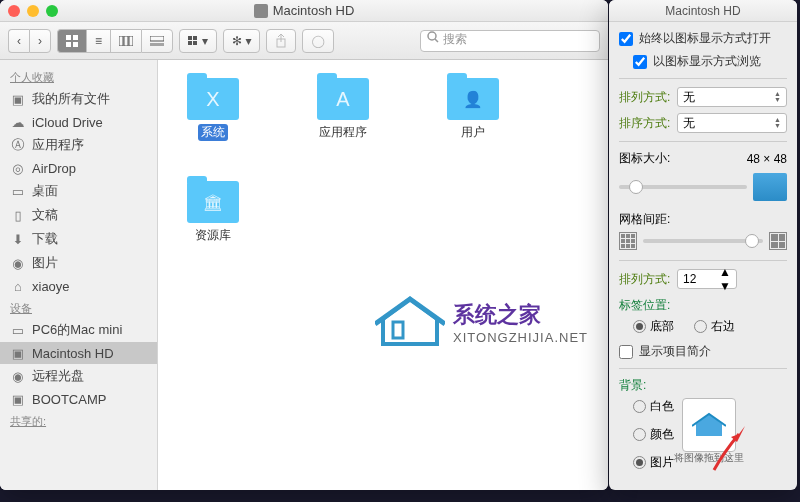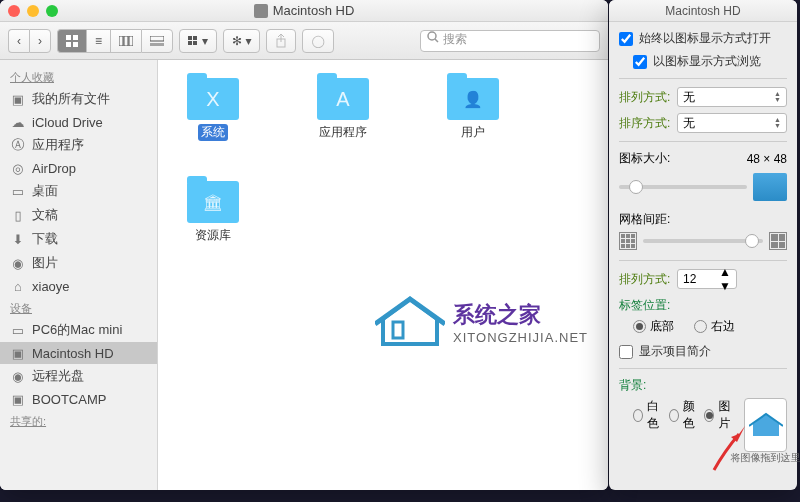--- a/index.html
+++ b/index.html
@@ -53,21 +53,21 @@
 .op-grid-icon div { background: #888; }
 .op-grid-icon.sm { grid-template: repeat(3,1fr)/repeat(3,1fr); }
 .op-label-inline { width: 52px; color: #4d7c0f; }
 .op-numfield { width: 60px; height: 20px; border: 1px solid #bbb; background: #fff; border-radius: 3px; display: flex; align-items: center; padding: 0 5px; justify-content: space-between; }
 .op-radio-row { display: flex; gap: 20px; margin-left: 14px; margin-bottom: 8px; }
 .op-radio { display: flex; align-items: center; gap: 4px; }
 .op-radio .r { width: 13px; height: 13px; border: 1px solid #888; border-radius: 50%; display: flex; align-items: center; justify-content: center; }
 .op-radio .r.on::after { content: ''; width: 7px; height: 7px; background: #555; border-radius: 50%; }
 .op-section-label { color: #15803d; margin: 8px 0 4px; }
 .op-bg-group { display: flex; gap: 8px; align-items: flex-start; }
-.op-bg-radios { display: flex; flex-direction: row; gap: 4px; margin-left: 14px; }
+.op-bg-radios { display: flex; flex-direction: column; gap: 11px; margin-left: 14px; }
 .op-drop { width: 54px; height: 54px; border: 1px solid #bbb; border-radius: 4px; background: #fff; display: flex; align-items: center; justify-content: center; flex-direction: column; position: relative; }
 .op-drop-label { font-size: 10px; color: #666; position: absolute; bottom: -14px; white-space: nowrap; }
 .divider { height: 1px; background: #ccc; margin: 8px 0; }
 .red-arrow { position: absolute; right: 48px; bottom: 18px; width: 40px; height: 50px; }
 .folder-preview { width: 34px; height: 28px; background: linear-gradient(#4aa8e0,#2b8cc7); border-radius: 2px; position: relative; }
 </style>
 </head>
 <body>
 
 <div class="finder-window">

